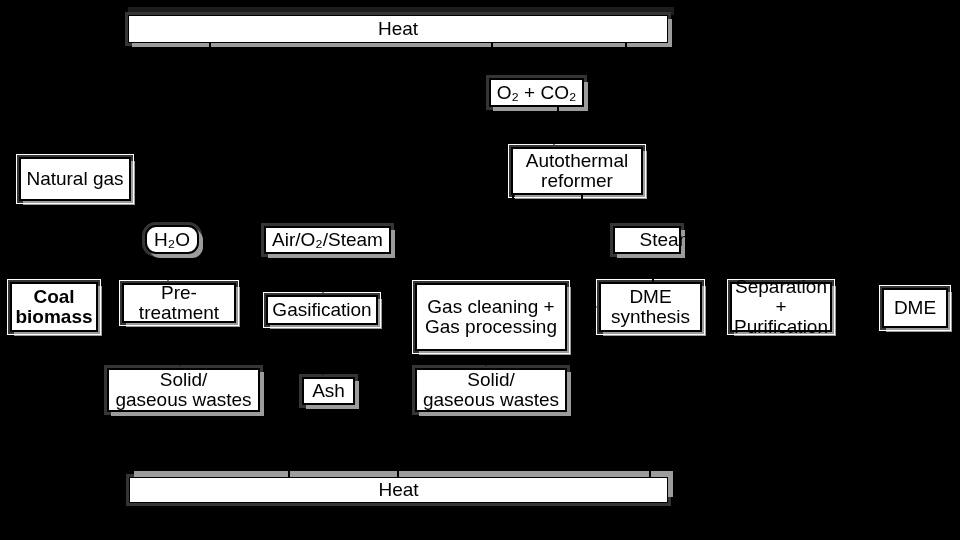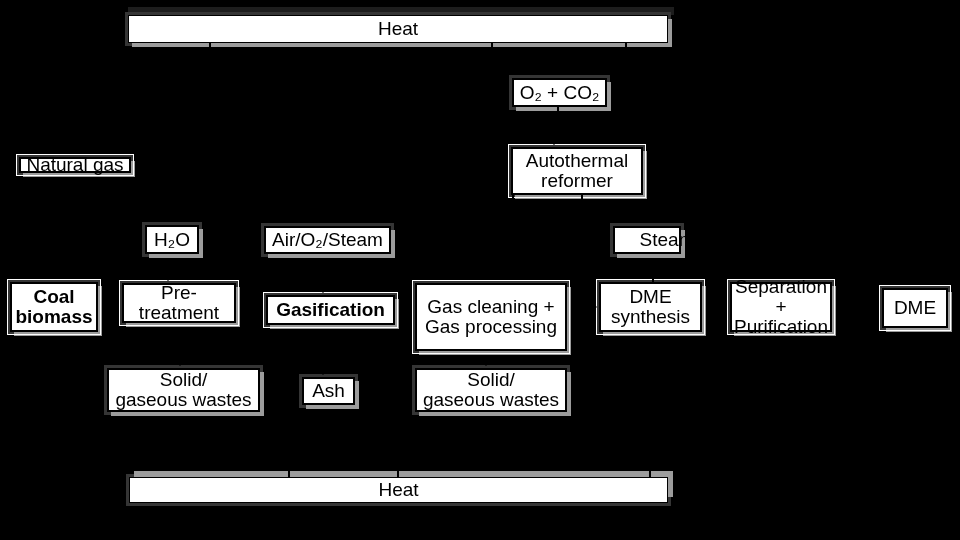--- a/index.html
+++ b/index.html
@@ -27,29 +27,29 @@
   .arr-d{ position:absolute; width:0; height:0; z-index:6;
     border-left:5px solid transparent; border-right:5px solid transparent;
     border-top:5px solid #000; }
   .arr-r{ position:absolute; width:0; height:0; z-index:6;
     border-top:5px solid transparent; border-bottom:5px solid transparent;
     border-left:6px solid #000; }
 
   
   #n-heat-top{left:128px; top:15px; width:540px; height:28px;}
   #band-heat-top{left:128px; top:7px; width:546px; height:8px;}
-  #n-o2-co2{left:512px; top:78px; width:95px; height:29px;}
-  #n-natural-gas{left:19px; top:157px; width:112px; height:16px;}
+  #n-o2-co2{left:489px; top:78px; width:95px; height:29px;}
+  #n-natural-gas{left:19px; top:157px; width:112px; height:44px;}
   #n-autothermal{left:511px; top:147px; width:132px; height:48px;}
-  #n-h2o{left:145px; top:225px; width:54px; height:29px;}
+  #n-h2o{left:145px; top:225px; width:54px; height:29px;border-radius:11px;}
   #n-air-o2-steam{left:264px; top:226px; width:127px; height:28px;}
   #n-steam{left:613px; top:226px; width:68px; height:28px;padding-left:40px;}
   #n-coal-biomass{left:10px; top:282px; width:88px; height:50px;font-weight:bold;}
   #n-pretreatment{left:122px; top:283px; width:114px; height:40px;}
-  #n-gasification{left:266px; top:295px; width:129px; height:30px;font-weight:bold;}
+  #n-gasification{left:266px; top:295px; width:112px; height:30px;}
   #n-gas-cleaning{left:415px; top:283px; width:152px; height:68px;}
   #n-dme-synthesis{left:599px; top:282px; width:103px; height:50px;}
   #n-separation{left:730px; top:282px; width:102px; height:50px;}
   #n-dme{left:882px; top:288px; width:66px; height:40px;}
   #n-wastes-left{left:107px; top:368px; width:153px; height:44px;}
   #n-ash{left:302px; top:377px; width:53px; height:28px;}
   #n-wastes-right{left:415px; top:368px; width:152px; height:44px;}
   #n-heat-bottom{left:129px; top:477px; width:539px; height:26px;
     box-shadow:5px -6px 0 0 var(--shadow), 0 0 0 3px var(--halo);}
 

